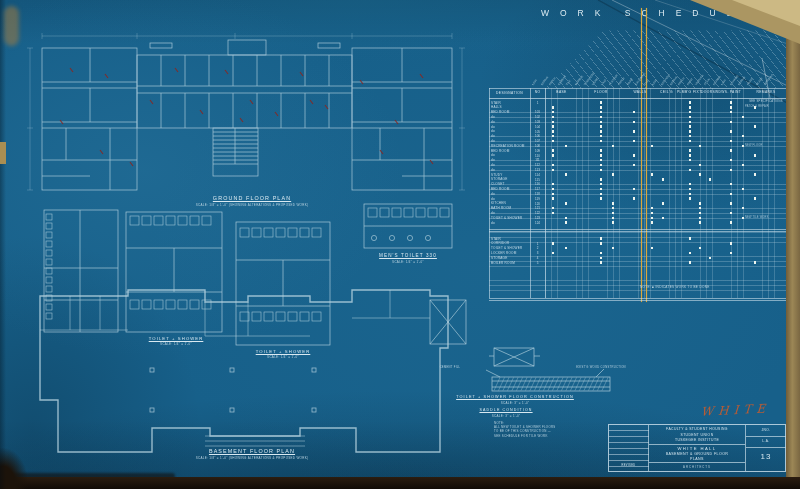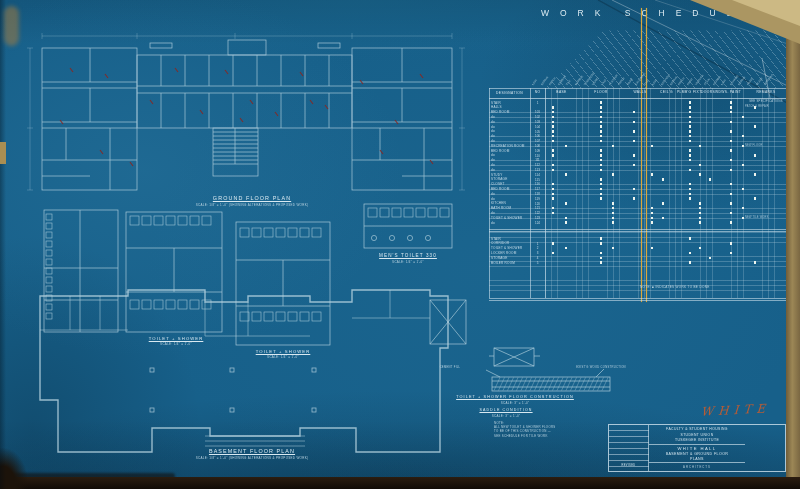--- a/index.html
+++ b/index.html
@@ -531,20 +531,27 @@
       <div class="tbl" style="top:2px;font-size:3.4px;">FACULTY &amp; STUDENT HOUSING</div>
       <div class="tbl" style="top:7.5px;font-size:3.4px;">STUDENT UNION</div>
       <div class="tbl" style="top:13px;font-size:3.4px;">TUSKEGEE INSTITUTE</div>
       <div class="tb-div" style="top:18.5px;"></div>
       <div class="tbl" style="top:20.5px;font-size:4.2px;letter-spacing:1.4px;">WHITE  HALL</div>
       <div class="tbl" style="top:26.5px;font-size:3.6px;">BASEMENT &amp; GROUND FLOOR</div>
       <div class="tbl" style="top:31.5px;font-size:3.6px;">PLANS</div>
       <div class="tb-div" style="top:37px;"></div>
       <div class="tbl" style="top:39.5px;font-size:2.8px;letter-spacing:1px;opacity:.8;">ARCHITECTS</div>
     </div>
+    <div class="tb-right">
+      <div class="tbl" style="top:3px;font-size:3.2px;">JNO.</div>
+      <div class="tbr-div" style="top:11px;"></div>
+      <div class="tbl" style="top:14px;font-size:3.2px;">L.A.</div>
+      <div class="tbr-div" style="top:22px;"></div>
+      <div class="tbl" style="top:27px;font-size:8px;letter-spacing:1px;">13</div>
+    </div>
   </div>
 
   <div class="edge-right"></div>
   <div class="tri1"></div>
   <div class="tri2"></div>
   <div class="strip-bottom2"></div>
   <div class="strip-bottom"></div>
   <div class="corner-bl"></div>
   <div class="edge-left"></div>
   <div class="smudge-tl"></div>

